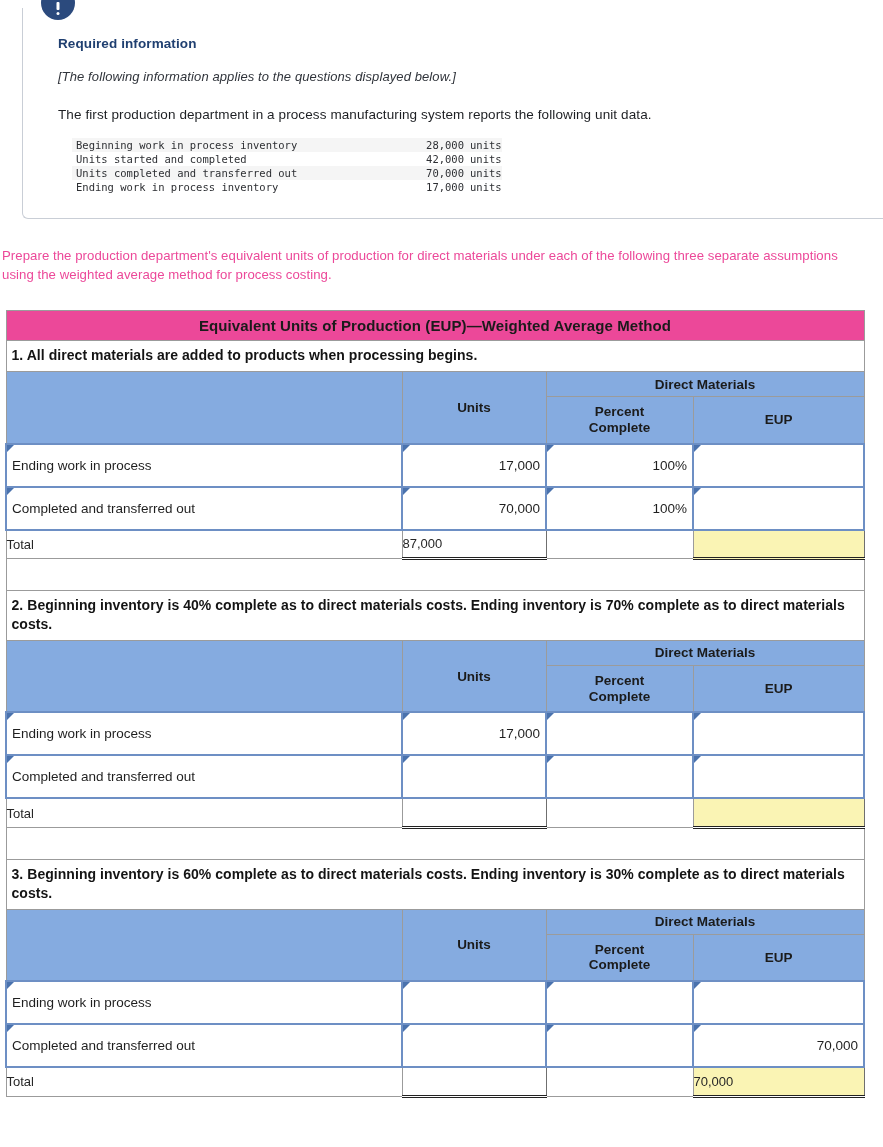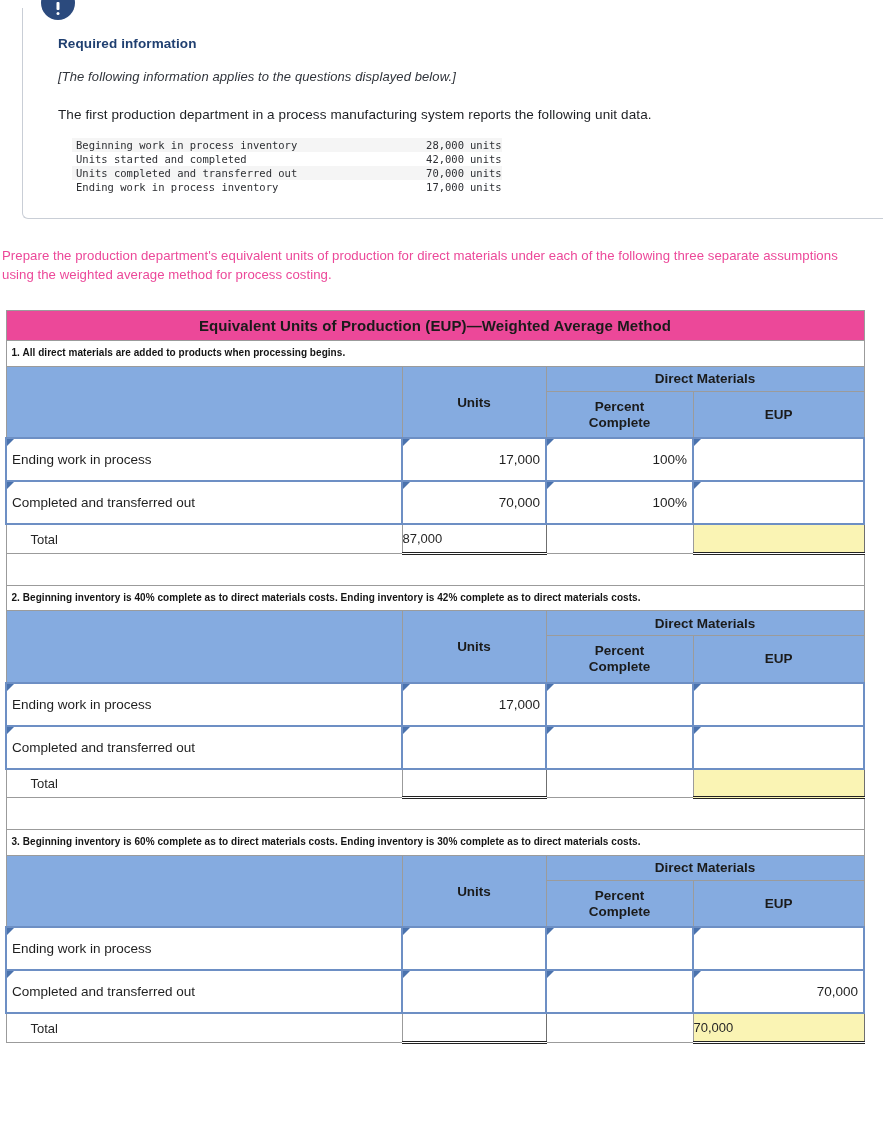--- a/index.html
+++ b/index.html
@@ -129,21 +129,21 @@
     text-align: center;
     font-weight: bold;
     font-size: 15px;
     color: #1b1b1b;
     height: 30px;
     letter-spacing: .1px;
   }
   .q-row {
     background: #ffffff;
     font-weight: bold;
-    font-size: 10px;
+    font-size: 14px;
     color: #141414;
     padding: 5px 0 6px 5px !important;
     line-height: 1.35;
     letter-spacing: .05px;
   }
   .blue { background: #85abe0; color: #1b1b1b; }
   .blue-blank { background: #85abe0; }
   .th-c {
     text-align: center;
     font-weight: bold;
@@ -174,21 +174,21 @@
     border-top: 7px solid #4a72ad;
     border-right: 7px solid transparent;
   }
   td.inp .val,
   td.plain .val {
     display: block;
     padding: 0 5px;
     font-size: 13.5px;
     color: #1f1f1f;
   }
-  .lft { text-align: left; padding-left: 24px; }
+  .lft { text-align: left; }
   .rgt { text-align: right; }
 
   
   td.tot-cell {
     border: 1px solid #6f6f6f !important;
     border-bottom: 3px double #222222 !important;
     background: #ffffff;
     height: 29px;
     margin-top: 48px;
   }
@@ -316,21 +316,21 @@
       <td class="tot-label"><span class="val lft">Total</span></td>
       <td class="tot-cell"><span class="val rgt">87,000</span></td>
       <td class="blank-cell"><span class="val rgt"></span></td>
       <td class="tot-cell yellow"><span class="val rgt"></span></td>
     </tr>
     <tr>
       <td class="spacer" colspan="4"></td>
     </tr>
 
     <tr>
-      <td class="q-row" colspan="4">2. Beginning inventory is 40% complete as to direct materials costs. Ending inventory is 42% complete as to direct materials costs.</td>
+      <td class="q-row" colspan="4">2. Beginning inventory is 40% complete as to direct materials costs. Ending inventory is 70% complete as to direct materials costs.</td>
     </tr>
     <tr>
       <td class="blue-blank" rowspan="2"></td>
       <td class="blue th-c units-cell" rowspan="2">Units</td>
       <td class="blue th-c dm-head" colspan="2">Direct Materials</td>
     </tr>
     <tr>
       <td class="blue th-c sub-head">
         <div>Percent</div>
         <div>Complete</div>

